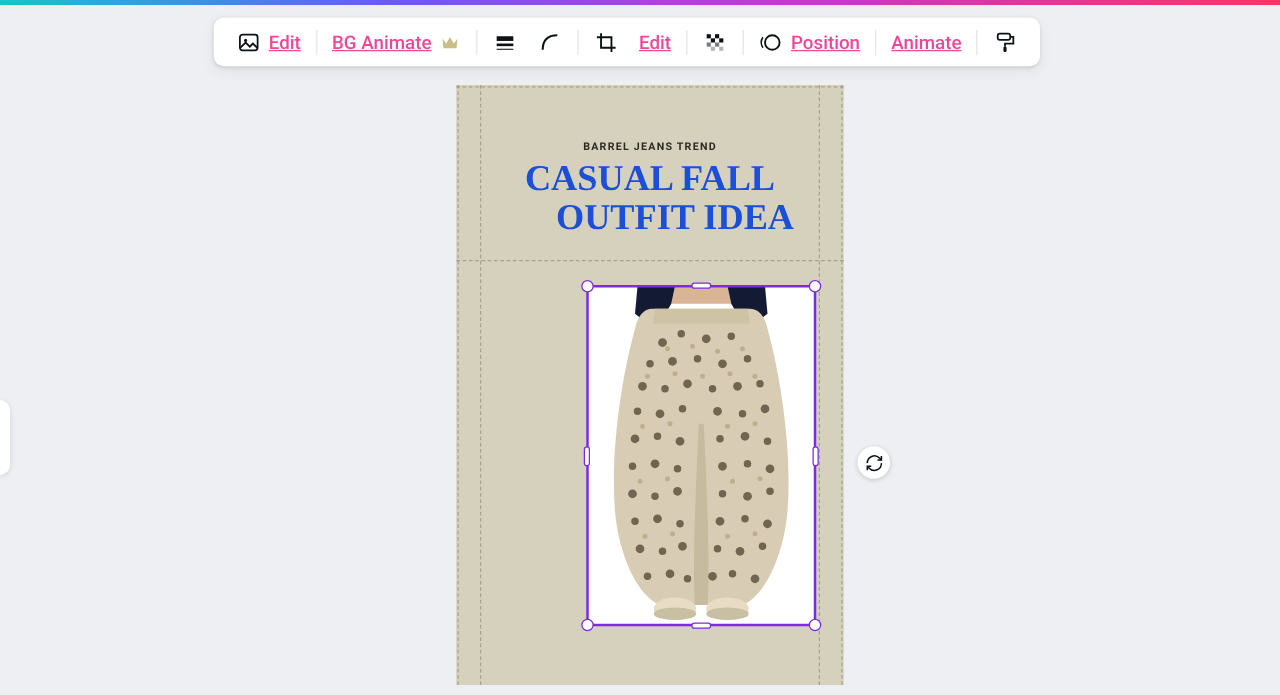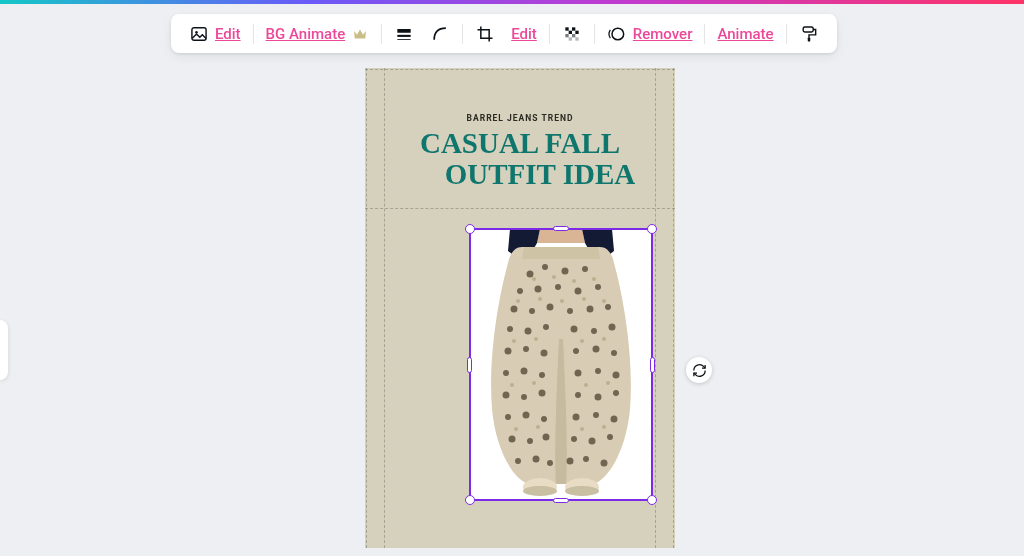--- a/index.html
+++ b/index.html
@@ -90,21 +90,21 @@
     }
 
     .heading {
       position: absolute;
       top: 60px;
       left: 0;
       right: 0;
       text-align: center;
       font-family: Georgia, "Times New Roman", serif;
       font-weight: 700;
-      color: #0f766e;
+      color: #1d4ed8;
       line-height: 1.08;
     }
     .heading .line1 { font-size: 29px; display:block;}
     .heading .line2 { font-size: 29px; display:block;padding-left:40px;}
 
     
     .guide { position: absolute; background: transparent; }
     .guide-h { left: 0; right: 0; height: 0; border-top: 1px dashed rgba(125,125,110,0.55); }
     .guide-v { top: 0; bottom: 0; width: 0; border-left: 1px dashed rgba(125,125,110,0.55); }
 
@@ -262,21 +262,21 @@
     </svg>
   </div>
 
   <div class="divider"></div>
 
   <div class="toolbar-item">
     <svg class="icon-svg" viewBox="0 0 24 24" fill="none" stroke="#0d1216" stroke-width="1.8">
       <circle cx="13" cy="12" r="7"></circle>
       <path d="M4 7 C 2 10, 2 14, 4 17" stroke-width="1.5"></path>
     </svg>
-    <span>Remover</span>
+    <span>Position</span>
   </div>
 
   <div class="divider"></div>
 
   <div class="toolbar-item">
     <span>Animate</span>
   </div>
 
   <div class="divider"></div>
 

